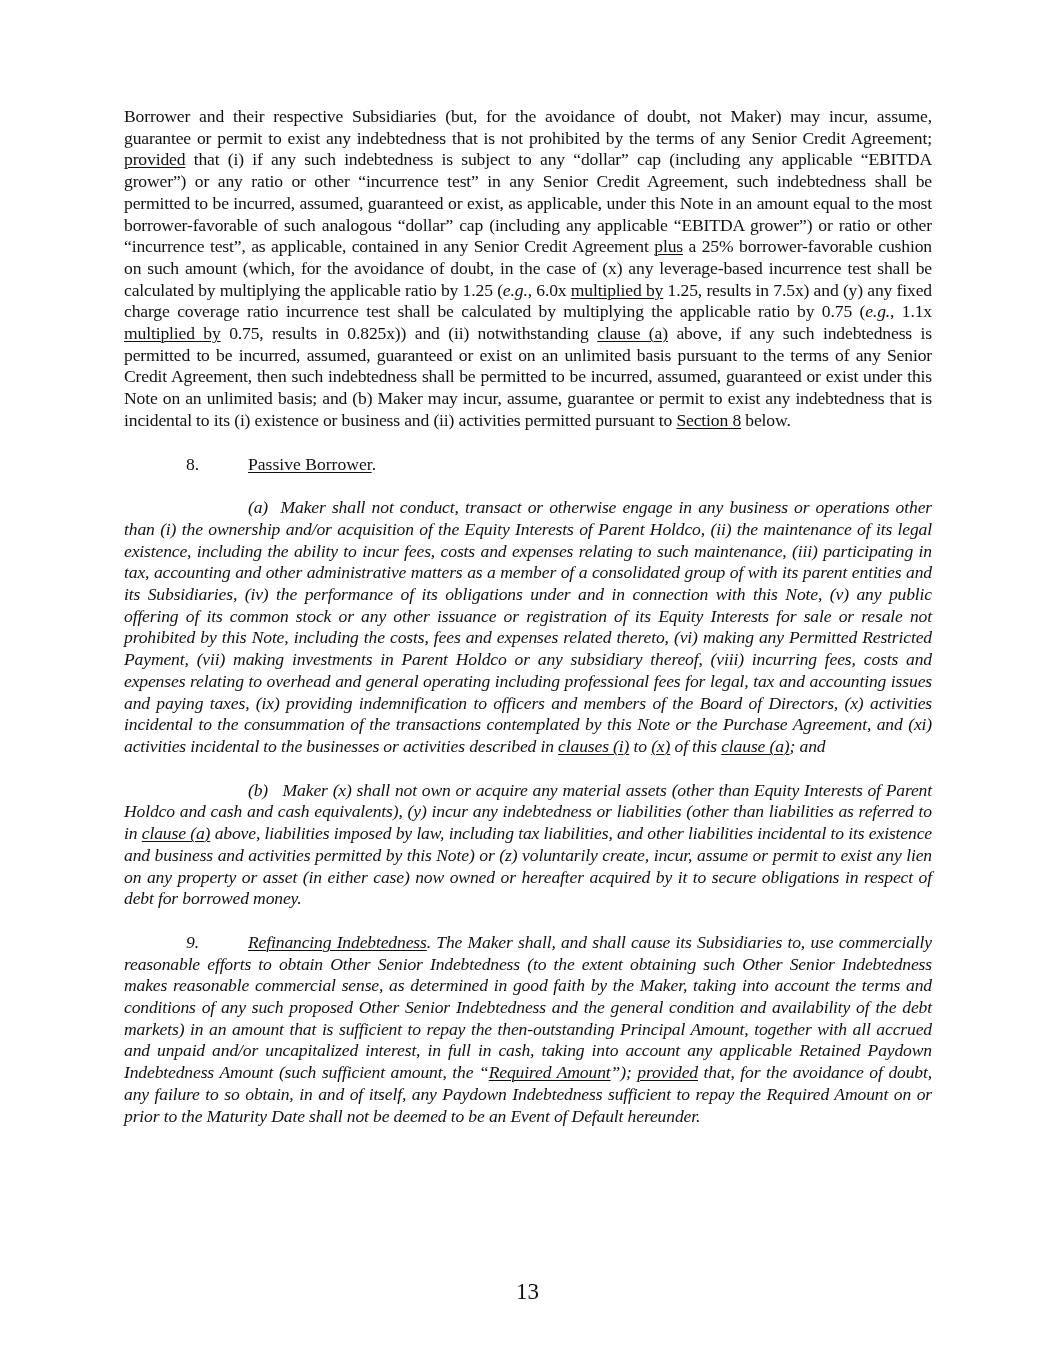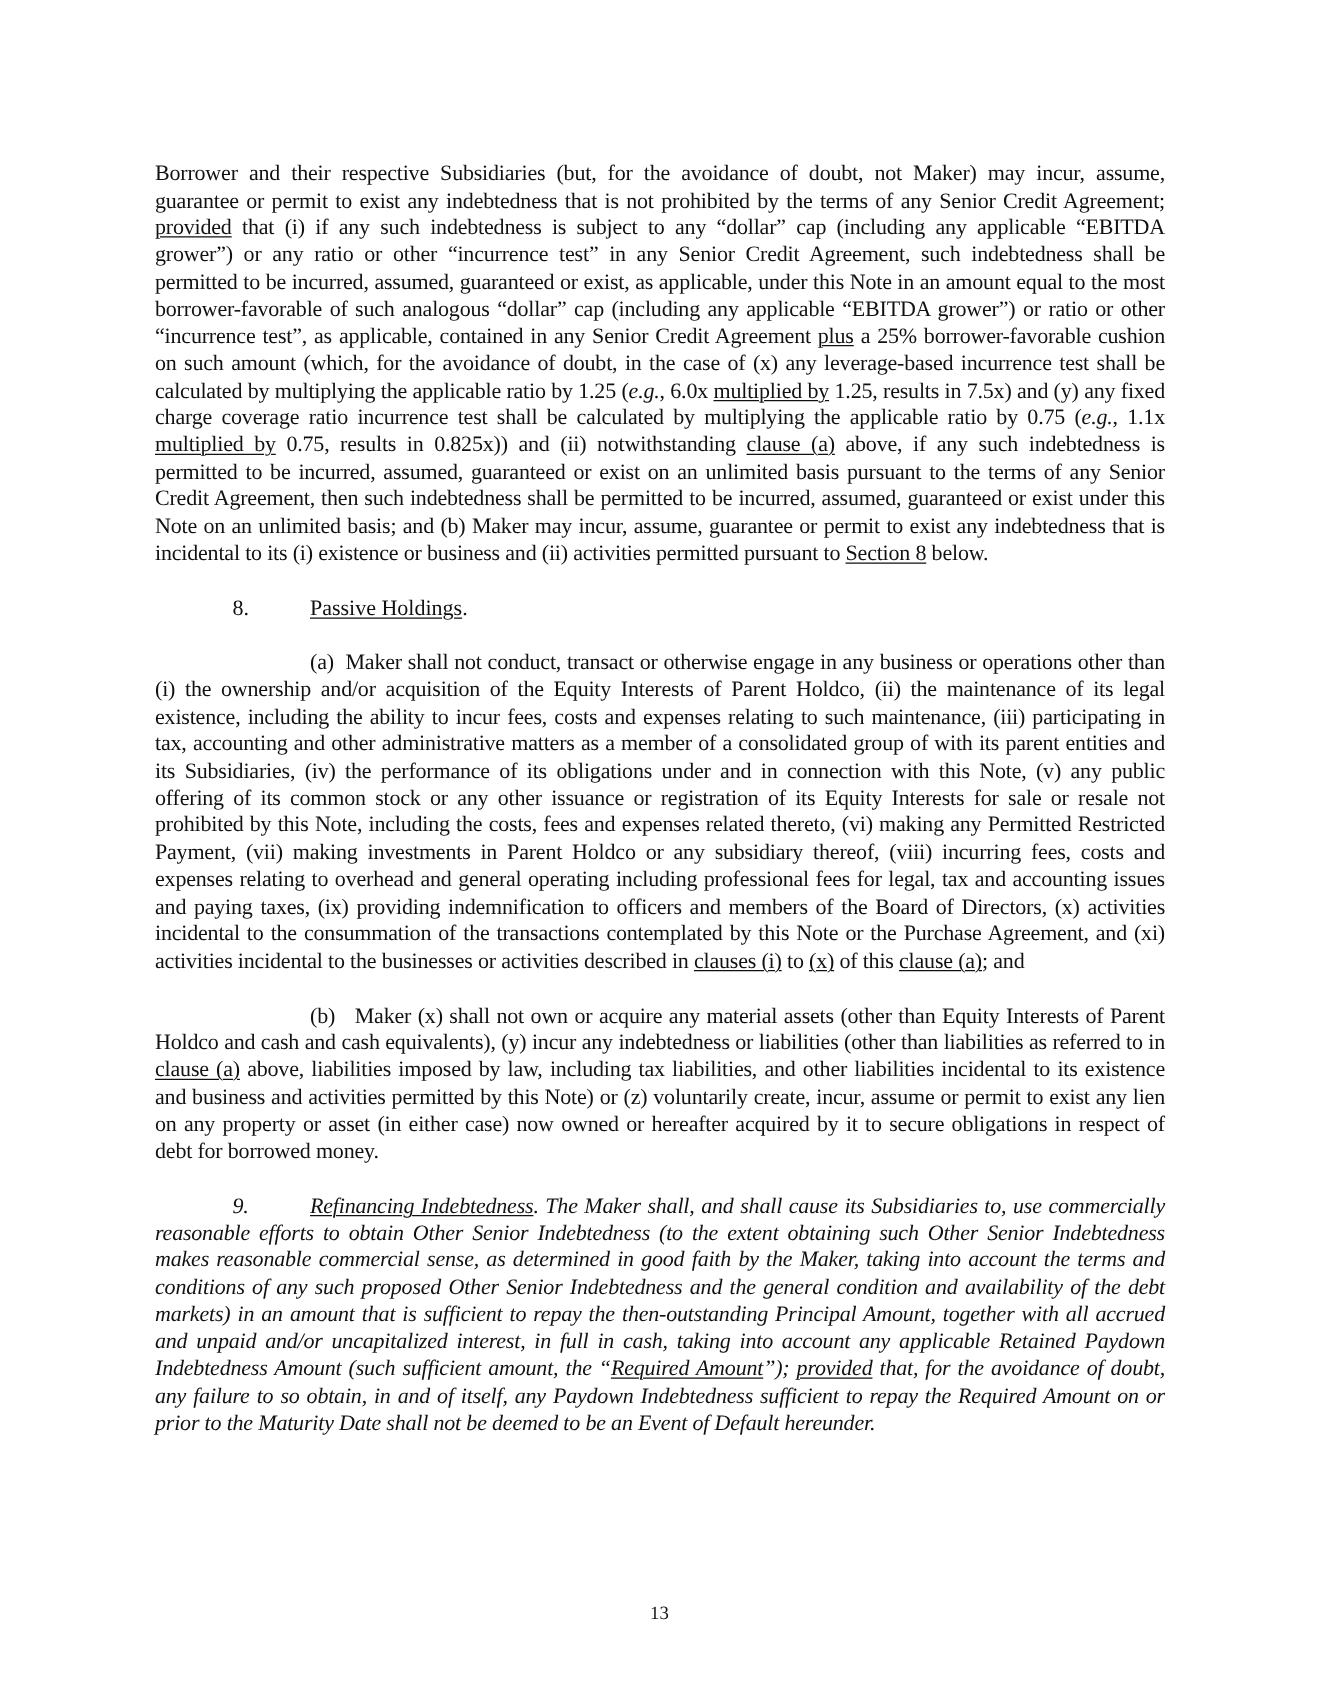--- a/index.html
+++ b/index.html
@@ -11,68 +11,68 @@
       width: 1055px;
       height: 1365px;
       position: relative;
       overflow: hidden;
       font-family: "Liberation Serif", "DejaVu Serif", serif;
       color: #111111;
     }
     .page {
       position: absolute;
       left: 124px;
-      top: 128px;
+      top: 106px;
       width: 808px;
     }
     .para {
       font-size: 17.6px;
       line-height: 21.7px;
       text-align: justify;
       margin: 0;
       letter-spacing: -0.15px;
       word-spacing: 0px;
     }
-    .para.indent-a { text-indent: 124px; }
+    .para.indent-a { text-indent: 124px; font-style: italic; }
     .para.indent-sec { text-indent: 62px; font-style: italic; }
     .gap-sec { height: 22px; }
     .gap-para { height: 22px; }
     .heading {
       font-size: 17.6px;
       line-height: 21.7px;
       margin: 0;
       padding-left: 62px;
       display: flex;
     }
     .heading .num { width: 62px; display: inline-block; }
     .u { text-decoration: underline; text-underline-offset: 2px; text-decoration-thickness: 1px; }
     .i { font-style: italic; }
     .page-number {
       position: absolute;
       top: 1281px;
       left: 0;
       width: 1055px;
       text-align: center;
-      font-size: 15px;
+      font-size: 23px;
       line-height: 21px;
     }
     .sec-num { display: inline-block; width: 62px; text-indent: 0; }
   </style>
 </head>
 <body>
 
 <div class="page">
 
   <p class="para"><span>Borrower and their respective Subsidiaries (but, for the avoidance of doubt, not Maker) may incur, assume, guarantee or permit to exist any indebtedness that is not prohibited by the terms of any Senior Credit Agreement; </span><span class="u">provided</span><span> that (i) if any such indebtedness is subject to any “dollar” cap (including any applicable “EBITDA grower”) or any ratio or other “incurrence test” in any Senior Credit Agreement, such indebtedness shall be permitted to be incurred, assumed, guaranteed or exist, as applicable, under this Note in an amount equal to the most borrower-favorable of such analogous “dollar” cap (including any applicable “EBITDA grower”) or ratio or other “incurrence test”, as applicable, contained in any Senior Credit Agreement </span><span class="u">plus</span><span> a 25% borrower-favorable cushion on such amount (which, for the avoidance of doubt, in the case of (x) any leverage-based incurrence test shall be calculated by multiplying the applicable ratio by 1.25 (</span><span class="i">e.g.</span><span>, 6.0x </span><span class="u">multiplied by</span><span> 1.25, results in 7.5x) and (y) any fixed charge coverage ratio incurrence test shall be calculated by multiplying the applicable ratio by 0.75 (</span><span class="i">e.g.</span><span>, 1.1x </span><span class="u">multiplied by</span><span> 0.75, results in 0.825x)) and (ii) notwithstanding </span><span class="u">clause (a)</span><span> above, if any such indebtedness is permitted to be incurred, assumed, guaranteed or exist on an unlimited basis pursuant to the terms of any Senior Credit Agreement, then such indebtedness shall be permitted to be incurred, assumed, guaranteed or exist under this Note on an unlimited basis; and (b) Maker may incur, assume, guarantee or permit to exist any indebtedness that is incidental to its (i) existence or business and (ii) activities permitted pursuant to </span><span class="u">Section 8</span><span> below.</span></p>
 
   <div class="gap-sec"></div>
 
   <p class="heading">
     <span class="num">8.</span>
-    <span><span class="u">Passive Holdings</span><span>.</span></span>
+    <span><span class="u">Passive Borrower</span><span>.</span></span>
   </p>
 
   <div class="gap-sec"></div>
 
   <p class="para indent-a"><span>(a)&nbsp; Maker shall not conduct, transact or otherwise engage in any business or operations other than (i) the ownership and/or acquisition of the Equity Interests of Parent Holdco, (ii) the maintenance of its legal existence, including the ability to incur fees, costs and expenses relating to such maintenance, (iii) participating in tax, accounting and other administrative matters as a member of a consolidated group of with its parent entities and its Subsidiaries, (iv) the performance of its obligations under and in connection with this Note, (v) any public offering of its common stock or any other issuance or registration of its Equity Interests for sale or resale not prohibited by this Note, including the costs, fees and expenses related thereto, (vi) making any Permitted Restricted Payment, (vii) making investments in Parent Holdco or any subsidiary thereof, (viii) incurring fees, costs and expenses relating to overhead and general operating including professional fees for legal, tax and accounting issues and paying taxes, (ix) providing indemnification to officers and members of the Board of Directors, (x) activities incidental to the consummation of the transactions contemplated by this Note or the Purchase Agreement, and (xi) activities incidental to the businesses or activities described in </span><span class="u">clauses (i)</span><span> to </span><span class="u">(x)</span><span> of this </span><span class="u">clause (a)</span><span>; and</span></p>
 
   <div class="gap-para"></div>
 
   <p class="para indent-a"><span>(b)&nbsp;&nbsp; Maker (x) shall not own or acquire any material assets (other than Equity Interests of Parent Holdco and cash and cash equivalents), (y) incur any indebtedness or liabilities (other than liabilities as referred to in </span><span class="u">clause (a)</span><span> above, liabilities imposed by law, including tax liabilities, and other liabilities incidental to its existence and business and activities permitted by this Note) or (z) voluntarily create, incur, assume or permit to exist any lien on any property or asset (in either case) now owned or hereafter acquired by it to secure obligations in respect of debt for borrowed money.</span></p>
 

